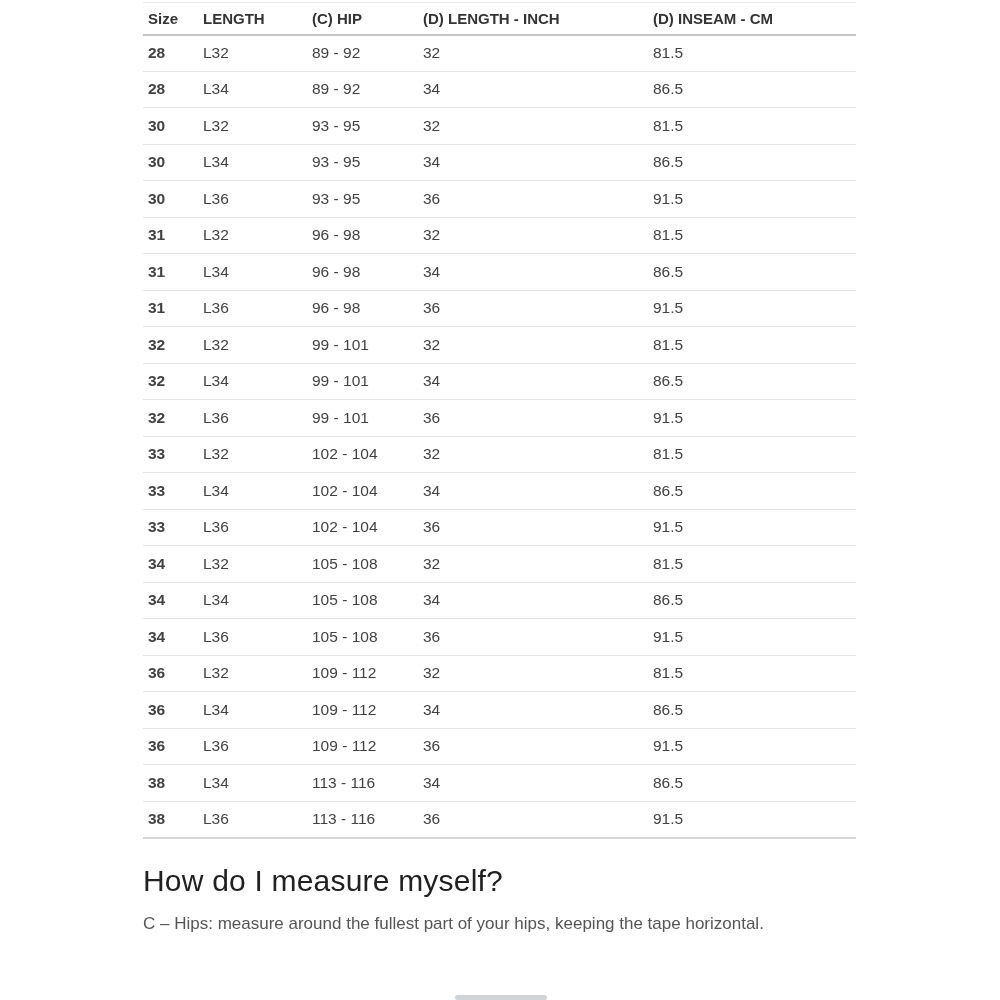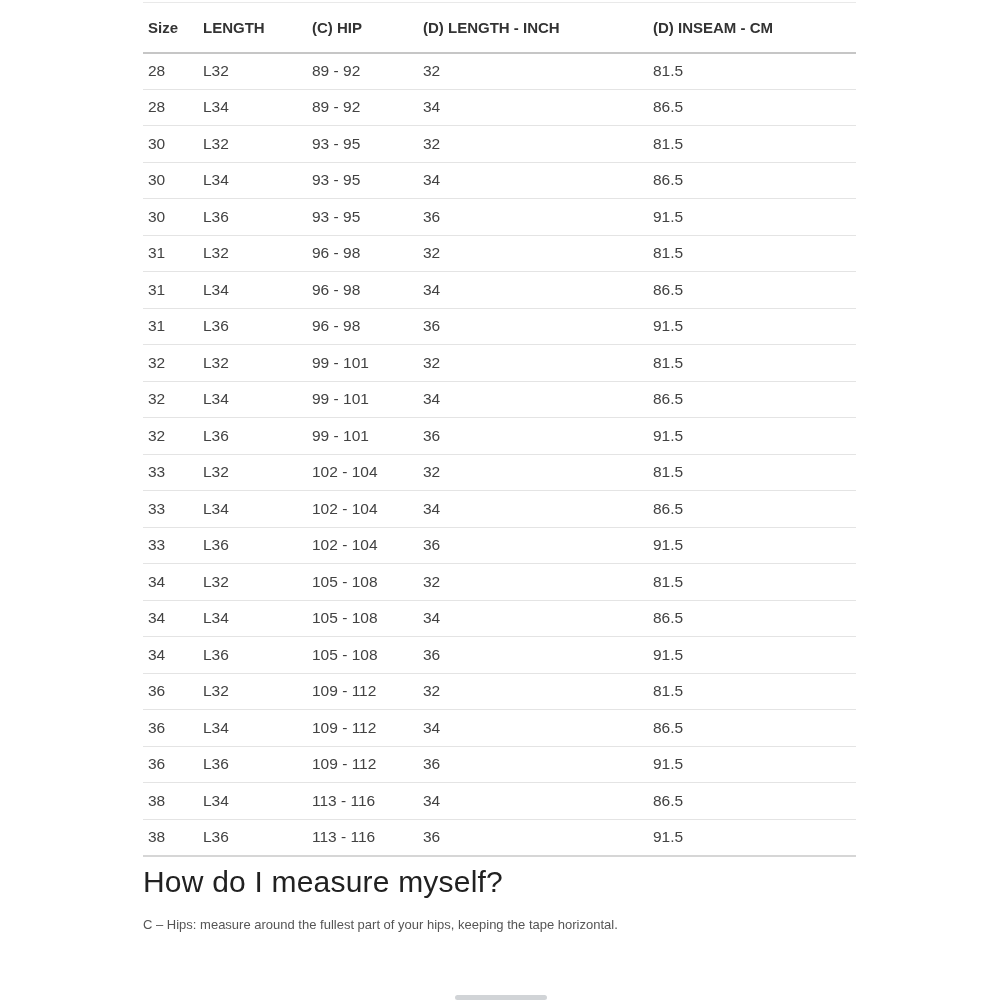--- a/index.html
+++ b/index.html
@@ -26,49 +26,49 @@
   col.c-size        { width: 60px; }
   col.c-length      { width: 109px; }
   col.c-hip         { width: 111px; }
   col.c-inseam-inch { width: 230px; }
   col.c-inseam-cm   { width: auto; }
   table.size-chart thead th {
     text-align: left;
     font-size: 15px;
     font-weight: bold;
     color: #333333;
-    height: 50px;
+    height: 32px;
     vertical-align: middle;
     padding: 0;
     border-top: 1px solid #e9e9e9;
     border-bottom: 2px solid #c6c6c6;
     white-space: nowrap;
   }
   table.size-chart thead th:first-child { padding-left: 5px; }
   table.size-chart tbody td {
     font-size: 15.5px;
     color: #424242;
     height: 36.5px;
     vertical-align: middle;
     padding: 0;
     border-bottom: 1px solid #e4e4e4;
     white-space: nowrap;
   }
-  table.size-chart tbody td:first-child { padding-left: 5px; }
+  table.size-chart tbody td:first-child { padding-left: 5px; font-weight: bold; }
   table.size-chart tbody tr:last-child td { border-bottom: 2px solid #d6d6d6; }
   h2.measure-heading {
-    margin: 8px 0 16px 0;
+    margin: 25px 0 16px 0;
     font-size: 30px;
     font-weight: 400;
     color: #212121;
     letter-spacing: 0.2px;
   }
   p.measure-line {
     margin: 0 0 15px 0;
-    font-size: 13px;
+    font-size: 17px;
     line-height: 20px;
     color: #555555;
   }
   .scrollbar-thumb {
     position: absolute;
     left: 455px;
     top: 995px;
     width: 92px;
     height: 5px;
     background: #9aa0a6;

